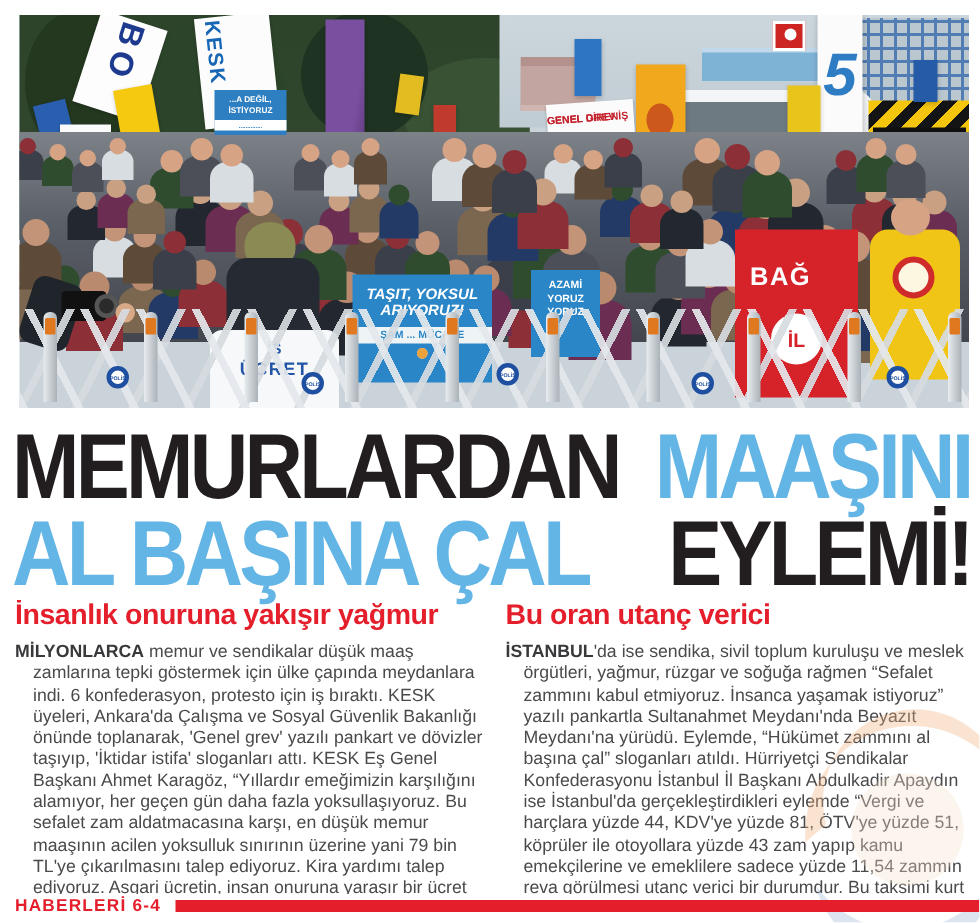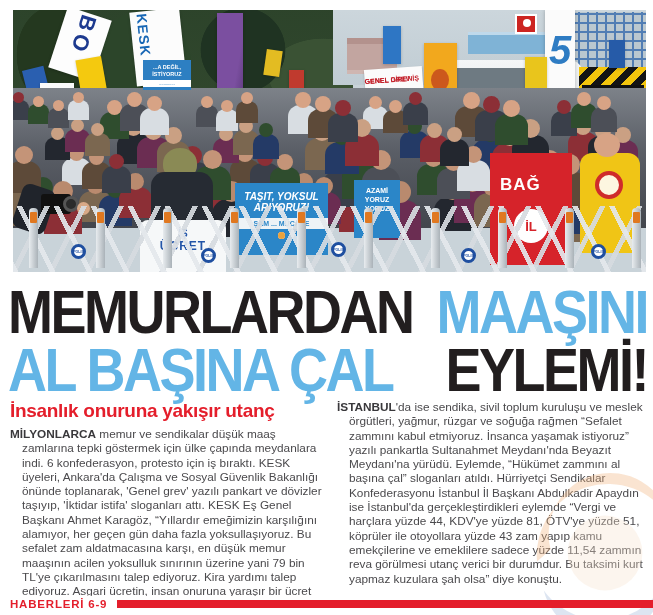--- a/index.html
+++ b/index.html
@@ -446,31 +446,32 @@
   <div class="headline-line hl1">
     <span class="hl-black">MEMURLARDAN</span>
     <span class="hl-blue">MAAŞINI</span>
   </div>
   <div class="headline-line hl2">
     <span class="hl-blue">AL BAŞINA ÇAL</span>
     <span class="hl-black">EYLEMİ!</span>
   </div>
 
   <div class="col col-left">
-    <h2>İnsanlık onuruna yakışır utanç</h2>
+    <h2>İnsanlık onuruna yakışır yağmur</h2>
     <p><b>MİLYONLARCA</b><span> memur ve sendikalar düşük maaş zamlarına tepki göstermek için ülke çapında meydanlara indi. 6 konfederasyon, protesto için iş bıraktı. KESK üyeleri, Ankara'da Çalışma ve Sosyal Güvenlik Bakanlığı önünde toplanarak, 'Genel grev' yazılı pankart ve dövizler taşıyıp, 'İktidar istifa' sloganları attı. KESK Eş Genel Başkanı Ahmet Karagöz, “Yıllardır emeğimizin karşılığını alamıyor, her geçen gün daha fazla yoksullaşıyoruz. Bu sefalet zam aldatmacasına karşı, en düşük memur maaşının acilen yoksulluk sınırının üzerine yani 79 bin TL'ye çıkarılmasını talep ediyoruz. Kira yardımı talep ediyoruz. Asgari ücretin, insan onuruna yaraşır bir ücret düzeyine çıkartılmasını talep ediyoruz” dedi.</span></p>
   </div>
 
   <div class="col col-right">
+    <h2>Bu oran utanç verici</h2>
     <p><b>İSTANBUL</b><span>'da ise sendika, sivil toplum kuruluşu ve meslek örgütleri, yağmur, rüzgar ve soğuğa rağmen “Sefalet zammını kabul etmiyoruz. İnsanca yaşamak istiyoruz” yazılı pankartla Sultanahmet Meydanı'nda Beyazıt Meydanı'na yürüdü. Eylemde, “Hükümet zammını al başına çal” sloganları atıldı. Hürriyetçi Sendikalar Konfederasyonu İstanbul İl Başkanı Abdulkadir Apaydın ise İstanbul'da gerçekleştirdikleri eylemde “Vergi ve harçlara yüzde 44, KDV'ye yüzde 81, ÖTV'ye yüzde 51, köprüler ile otoyollara yüzde 43 zam yapıp kamu emekçilerine ve emeklilere sadece yüzde 11,54 zammın reva görülmesi utanç verici bir durumdur. Bu taksimi kurt yapmaz kuzulara şah olsa” diye konuştu.</span></p>
   </div>
 
   <svg class="watermark" viewBox="0 0 100 100">
     <circle cx="50" cy="50" r="44" fill="#ffffff" opacity="0.0"></circle>
     <path d="M10 55 A42 42 0 0 1 88 30 A34 34 0 0 0 18 48 Z" fill="#f2b27a" opacity="0.35"></path>
     <path d="M90 45 A42 42 0 0 1 14 72 A34 34 0 0 0 84 55 Z" fill="#9db4d8" opacity="0.35"></path>
     <circle cx="50" cy="50" r="22" fill="#f7e3cf" opacity="0.35"></circle>
   </svg>
 
-  <div class="footer-label">HABERLERİ 6-9</div>
+  <div class="footer-label">HABERLERİ 6-4</div>
   <div class="footer-bar"></div>
 
 </div>
 
 </body></html>

